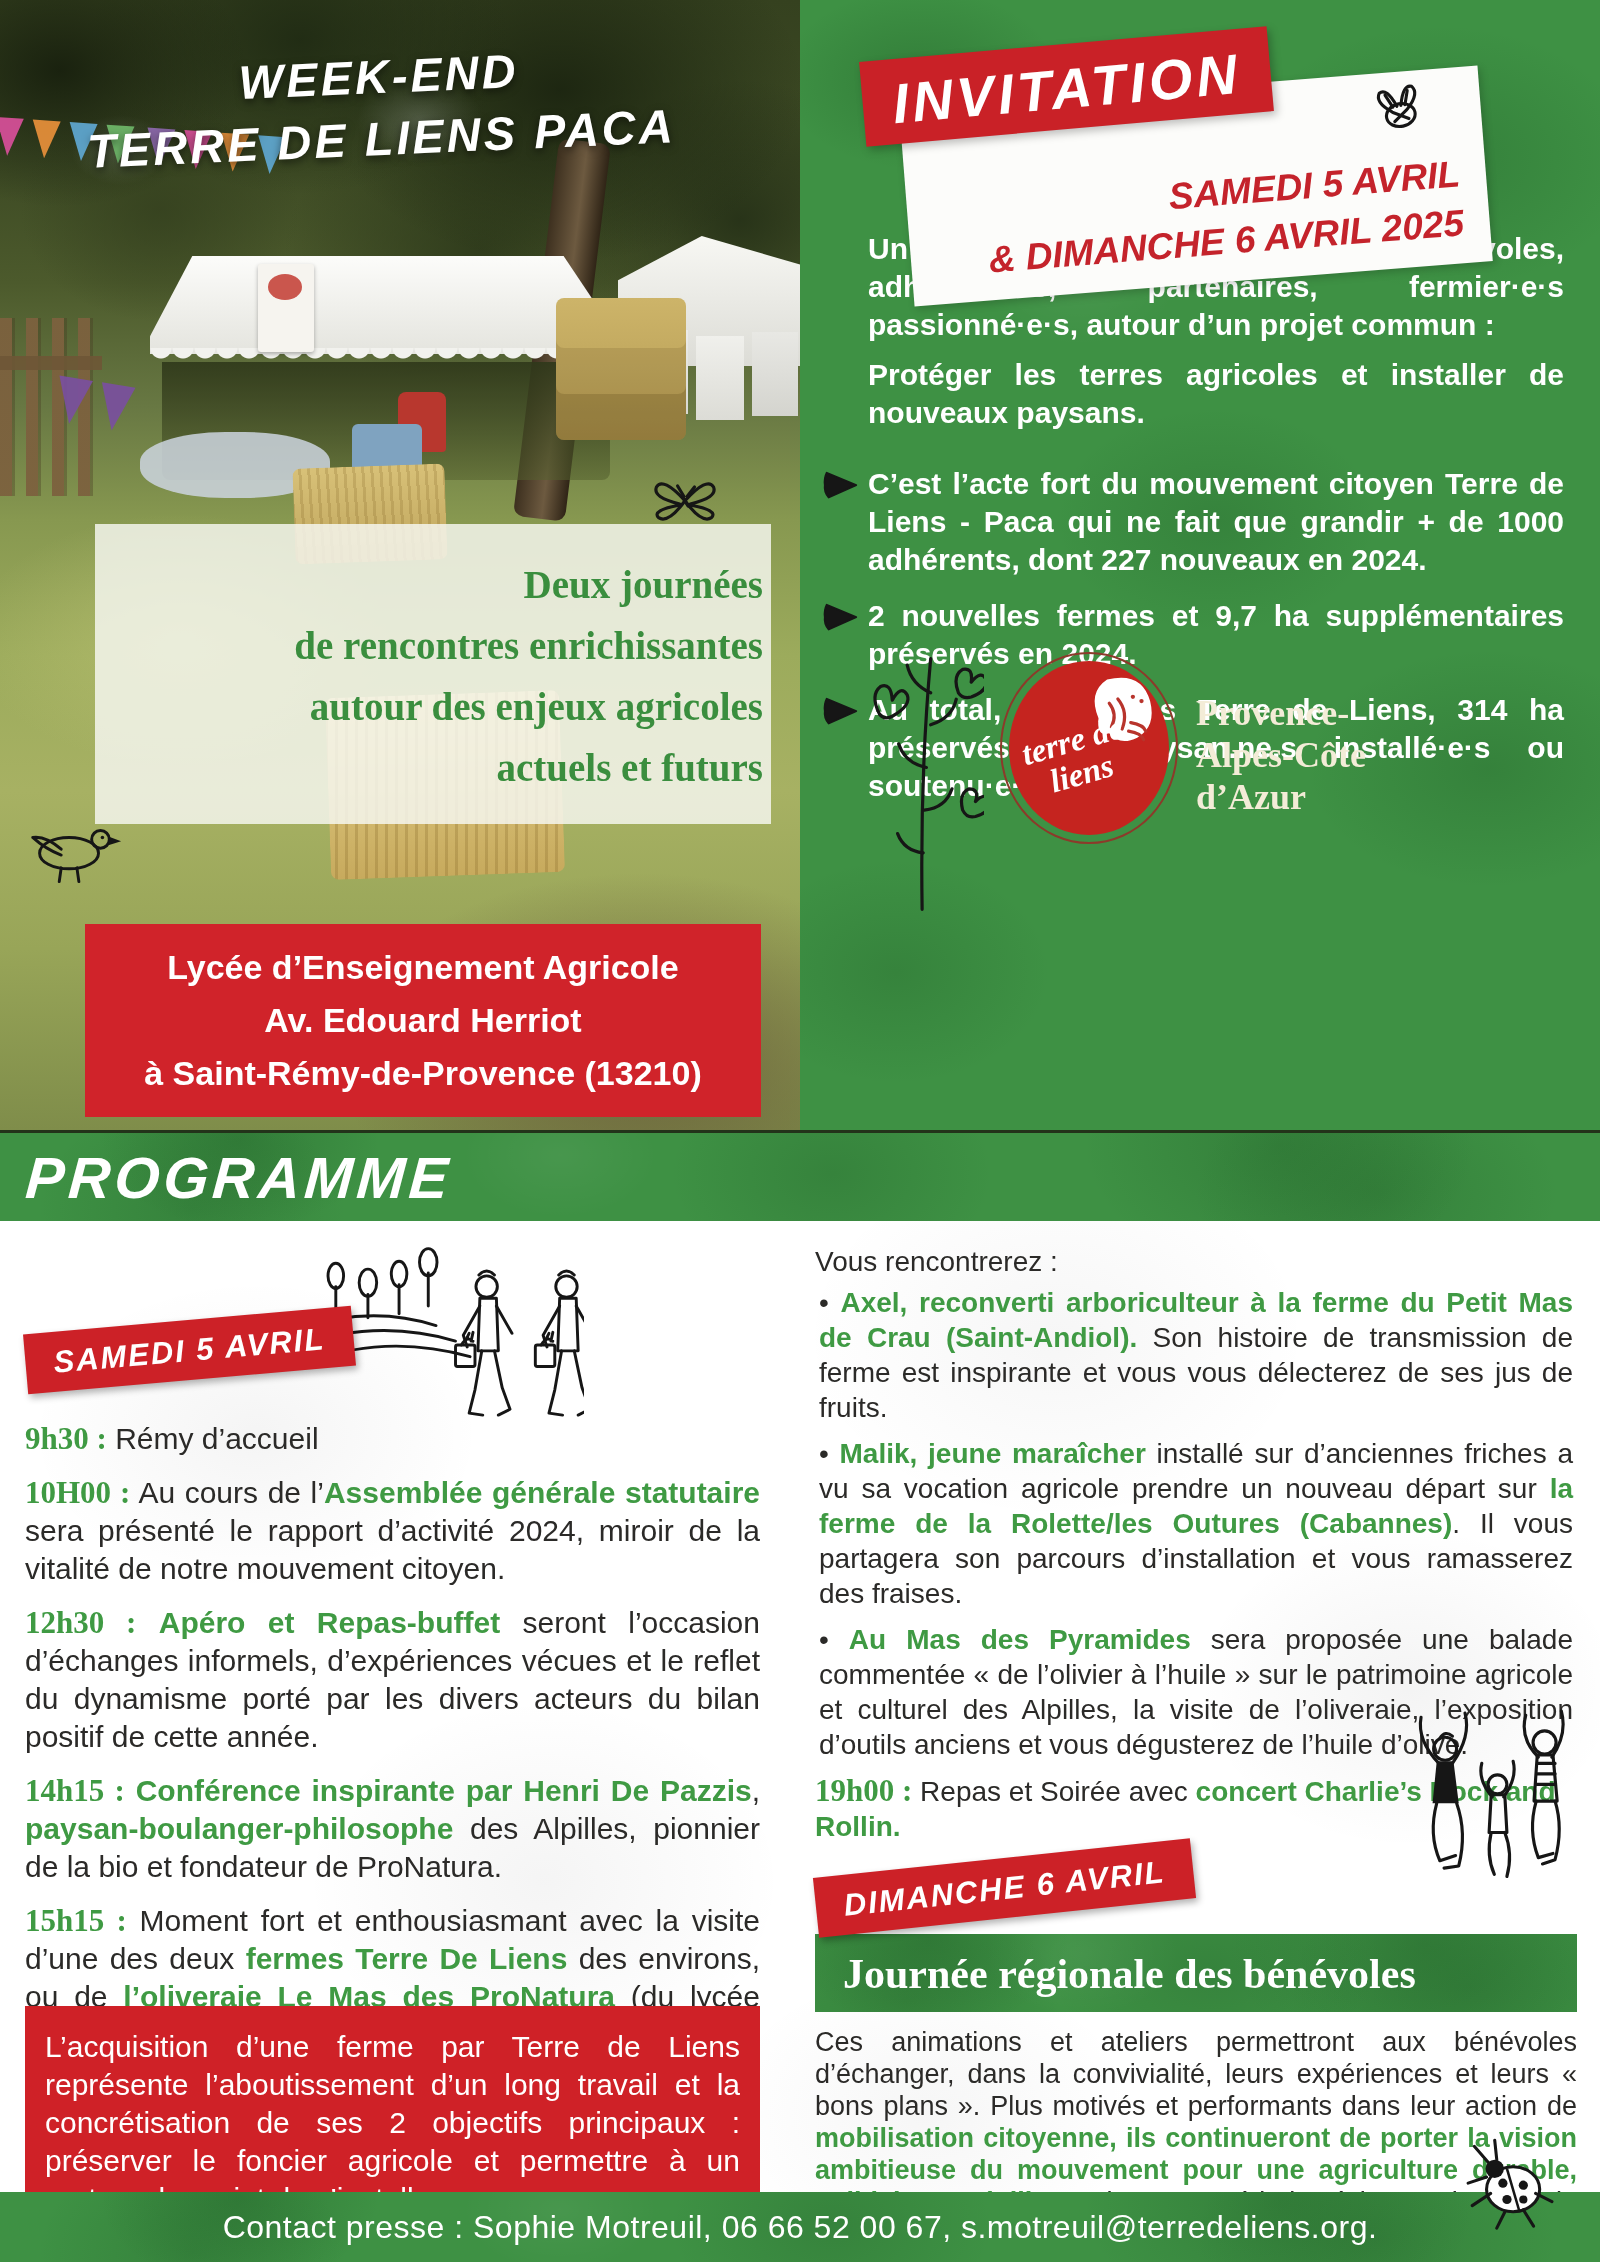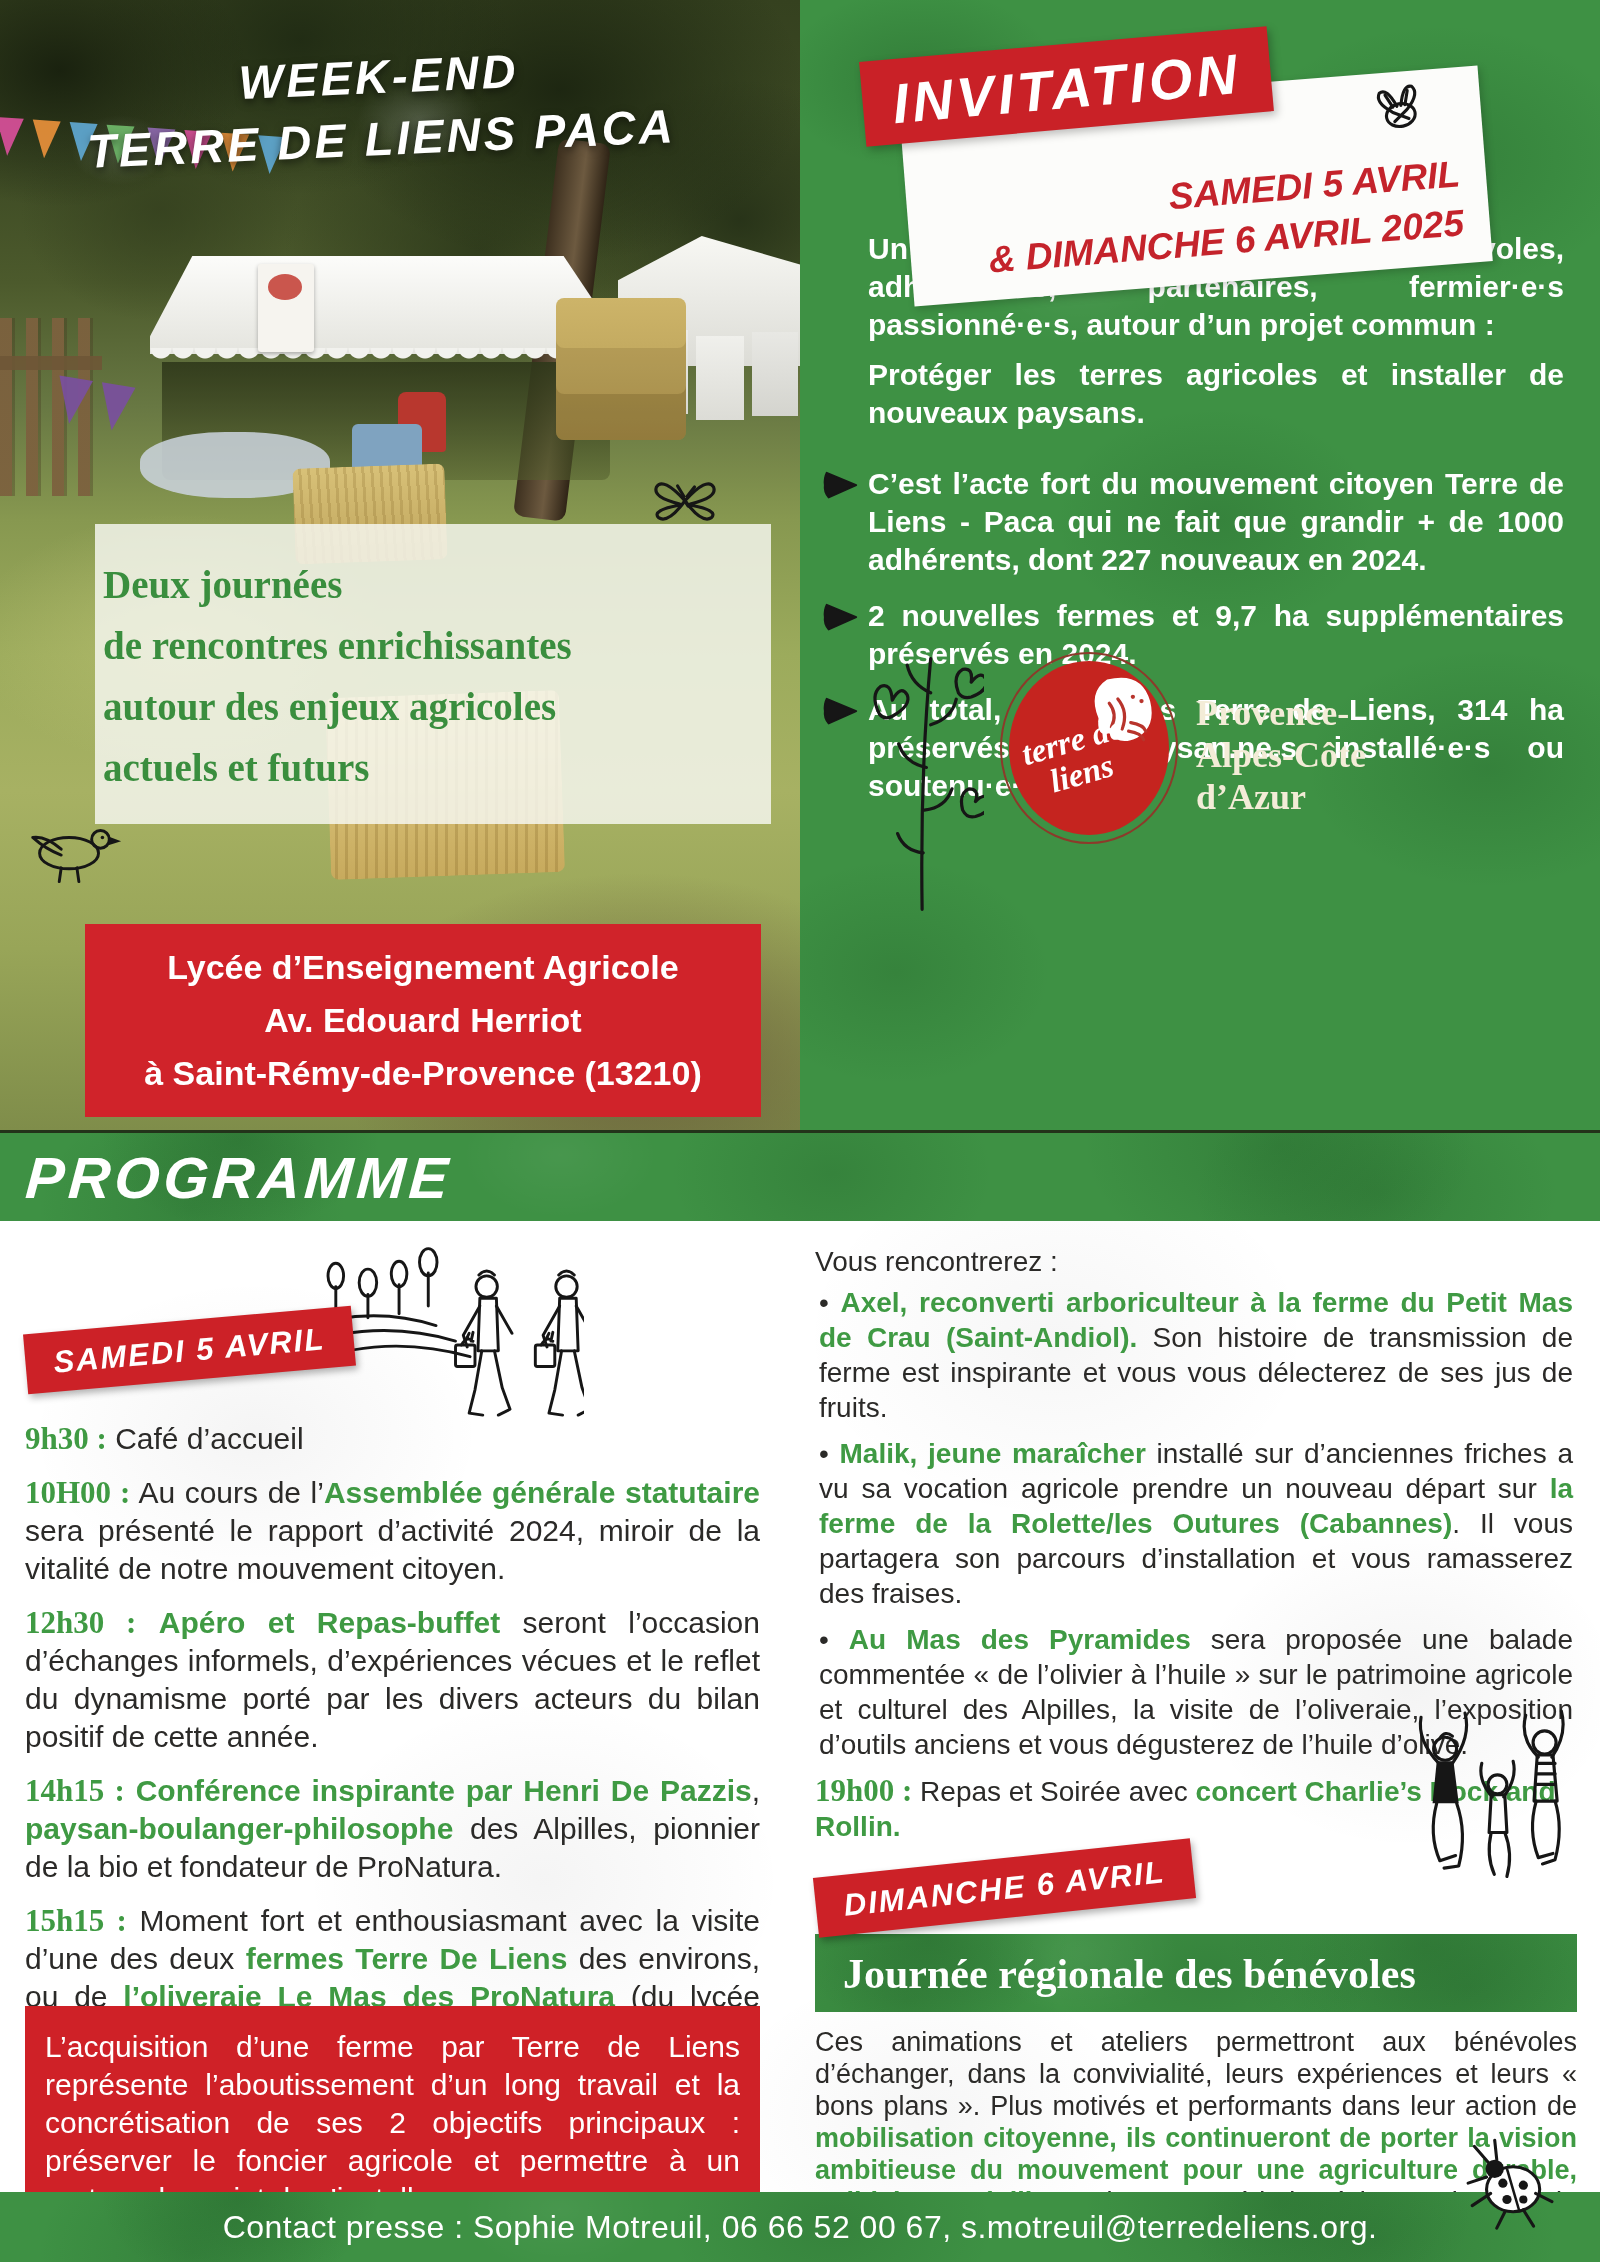--- a/index.html
+++ b/index.html
@@ -67,21 +67,21 @@
   .bale-mid{left:294px;top:466px;width:152px;height:96px;border-radius:8px;transform:rotate(-2deg);
     background:repeating-linear-gradient(88deg,rgba(128,98,34,.22) 0 3px,rgba(0,0,0,0) 3px 9px),
                linear-gradient(#d8c178,#bfa55c)}
   .bale-front{left:328px;top:694px;width:234px;height:182px;border-radius:8px;transform:rotate(-2deg);
     background:repeating-linear-gradient(92deg,rgba(128,98,34,.25) 0 3px,rgba(0,0,0,0) 3px 10px),
                linear-gradient(180deg,#e6d38d,#c7aa5d)}
   .hero-title{left:60px;top:46px;width:640px;text-align:center;transform:rotate(-2.5deg);
     color:#fff;font-weight:700;font-style:italic;letter-spacing:3px;
     text-shadow:0 3px 8px rgba(0,0,0,.55);line-height:62px;font-size:47px}
   .overlay-box{left:95px;top:524px;width:660px;background:rgba(245,247,239,.84);
-    text-align:left;padding:30px 8px 26px;
+    text-align:right;padding:30px 8px 26px;
     font-family:"Liberation Serif",serif;font-weight:700;color:#3a8e3e;
     font-size:39px;line-height:61px}
   .addr-box{left:85px;top:924px;width:660px;background:#d0232a;color:#fff;text-align:center;
     font-weight:700;font-size:34px;line-height:53px;padding:17px 8px}
 
   
   .greenbg{background-color:var(--green);
     background-image:
       radial-gradient(200px 130px at 15% 7%, rgba(21,74,28,.28), rgba(0,0,0,0) 70%),
       radial-gradient(280px 190px at 80% 14%, rgba(21,74,28,.24), rgba(0,0,0,0) 70%),
@@ -319,21 +319,21 @@
       <path class="ln" d="M195 118 L188 158 L182 182 L196 184"></path>
       <path class="ln" d="M208 118 L216 156 L224 178 L212 184"></path>
     </g>
     <use href="#farmer" x="82"></use>
   </svg>
 
   <div class="abs col-left" style="left:25px;top:99px">
     <span class="badge sam">SAMEDI 5 AVRIL</span>
     <div class="sched-list">
       <p class="sched">
-        <span class="time">9h30 :</span><span><span>  Café d’accueil</span></span>
+        <span class="time">9h30 :</span><span><span>  Rémy d’accueil</span></span>
       </p>
       <p class="sched">
         <span class="time">10H00 :</span><span><span>  Au cours de l’</span><span class="gseg">Assemblée générale statutaire</span><span> sera présenté le rapport d’activité 2024, miroir de la vitalité de notre mouvement citoyen.</span></span>
       </p>
       <p class="sched">
         <span class="time">12h30 :</span><span><span>  </span><span class="gseg">Apéro et Repas-buffet</span><span> seront l’occasion d’échanges informels, d’expériences vécues et le reflet du dynamisme porté par les divers acteurs du bilan positif de cette année.</span></span>
       </p>
       <p class="sched">
         <span class="time">14h15 :</span><span><span>  </span><span class="gseg">Conférence inspirante par Henri De Pazzis</span><span>, </span><span class="gseg">paysan-boulanger-philosophe</span><span> des Alpilles, pionnier de la bio et fondateur de ProNatura.</span></span>
       </p>

